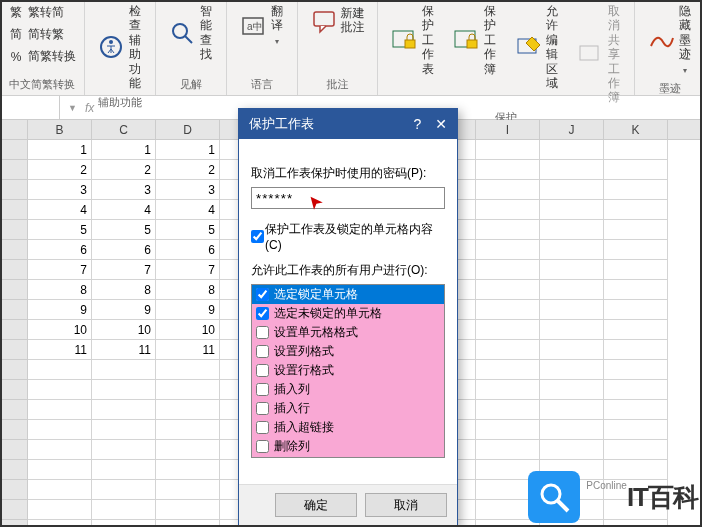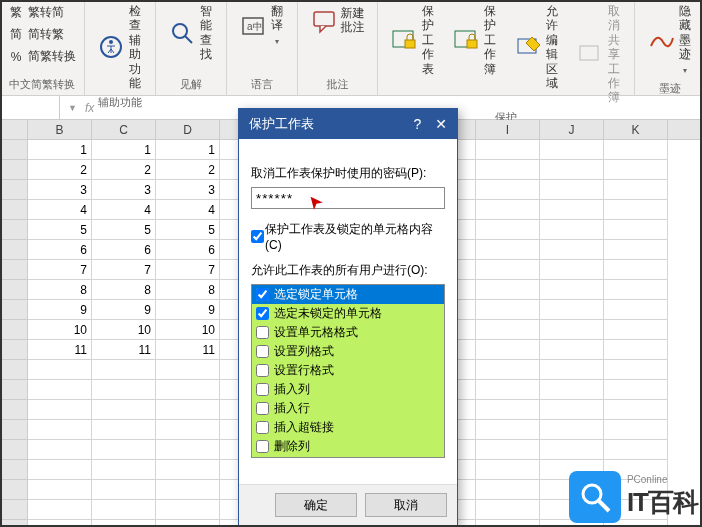--- a/index.html
+++ b/index.html
@@ -40,31 +40,31 @@
 .dlg-title .t { font-size: 13px; }
 .dlg-title .ctrls { display: flex; gap: 14px; }
 .dlg-title .ctrls span { cursor: pointer; font-size: 14px; }
 .dlg-body { padding: 26px 12px; }
 .field-label { font-size: 12px; margin-bottom: 5px; }
 .pw-input { width: 100%; height: 22px; border: 1px solid #888; padding: 0 4px; font-family: Arial; letter-spacing: 1px; position: relative; }
 .pw-wrap { position: relative; margin-bottom: 12px; }
 .cursor-arrow { position: absolute; left: 56px; top: 4px; color: #c00; font-size: 18px; pointer-events: none; transform: rotate(230deg); }
 .chk-row { display: flex; align-items: center; gap: 1px; margin-bottom: 10px; font-size: 12px; }
 .chk-row input { width: 13px; height: 13px; }
-.list-box { border: 1px solid #888; height: 174px; overflow-y: auto; background: #bef264; }
+.list-box { border: 1px solid #888; height: 174px; overflow-y: auto; background: #f9a8d4; }
 .list-item { display: flex; align-items: center; gap: 5px; padding: 1px 4px; font-size: 12px; }
 .list-item.sel { background: #0078d7; color: #fff; }
 .list-item input { width: 13px; height: 13px; }
 .dlg-buttons { border-top: 1px solid #ddd; padding: 8px 10px; display: flex; justify-content: flex-end; gap: 8px; background: #f0f0f0; }
 .dlg-buttons button { width: 82px; height: 24px; border: 1px solid #adadad; background: #e1e1e1; font-size: 12px; cursor: pointer; }
 
 
 .watermark { position: absolute; right: 4px; bottom: 4px; display: flex; align-items: center; gap: 6px; }
 .wm-icon { width: 52px; height: 52px; background: #2296f3; border-radius: 8px; display: flex; align-items: center; justify-content: center; }
-.wm-text { display: flex; flex-direction: column; }
+.wm-text { display: flex; flex-direction: row; }
 .wm-small { font-size: 10px; color: #888; }
 .wm-big { font-size: 26px; font-weight: 700; color: #333; font-family: Arial; letter-spacing: -1px; }
 
 
 .frame { position: absolute; inset: 0; border: 2px solid #333; pointer-events: none; }
 </style>
 </head>
 <body>
 
 <div class="ribbon">

